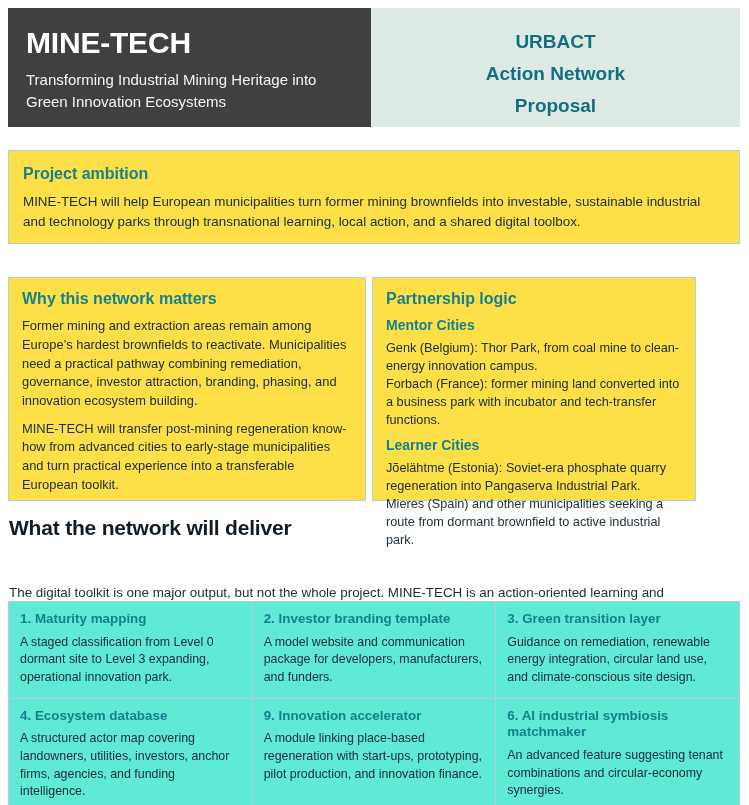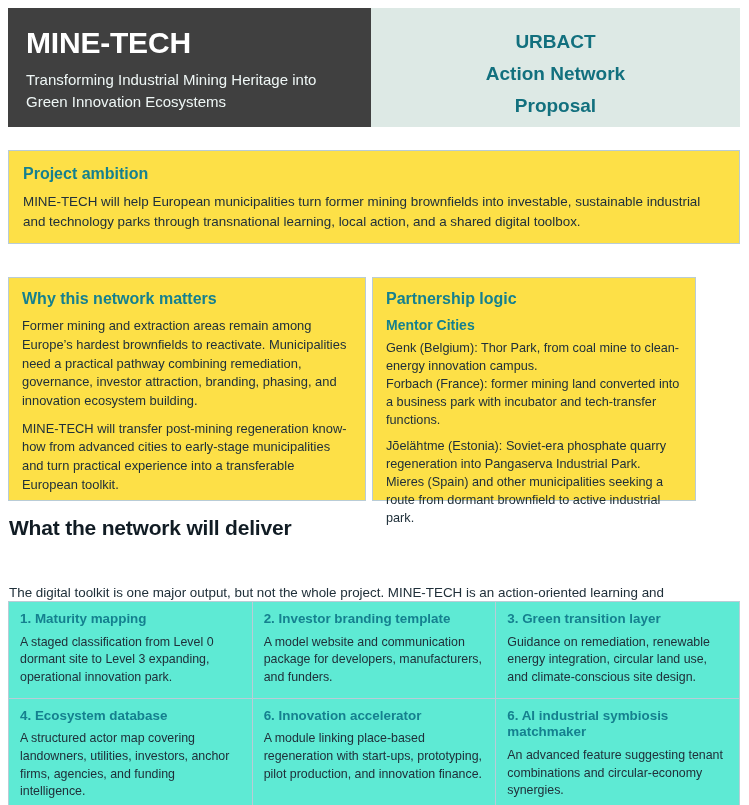--- a/index.html
+++ b/index.html
@@ -209,20 +209,21 @@
     <div class="panel col-left">
       <h2 class="panel-h">Why this network matters</h2>
       <p>Former mining and extraction areas remain among Europe’s hardest brownfields to reactivate. Municipalities need a practical pathway combining remediation, governance, investor attraction, branding, phasing, and innovation ecosystem building.</p>
       <p>MINE-TECH will transfer post-mining regeneration know-how from advanced cities to early-stage municipalities and turn practical experience into a transferable European toolkit.</p>
     </div>
     <div class="panel col-right">
       <h2 class="panel-h">Partnership logic</h2>
       <h3 class="sub-h">Mentor Cities</h3>
       <p style="white-space: pre-line;">Genk (Belgium): Thor Park, from coal mine to clean-energy innovation campus.
 Forbach (France): former mining land converted into a business park with incubator and tech-transfer functions.</p>
+      <h3 class="sub-h">Learner Cities</h3>
       <p style="white-space: pre-line;">Jõelähtme (Estonia): Soviet-era phosphate quarry regeneration into Pangaserva Industrial Park.
 Mieres (Spain) and other municipalities seeking a route from dormant brownfield to active industrial park.</p>
     </div>
   </div>
 
   <h2 class="deliver-h">What the network will deliver</h2>
   <p class="deliver-intro">The digital toolkit is one major output, but not the whole project. MINE-TECH is an action-oriented learning and implementation network that turns scattered good practices into a structured brownfield-to-tech-park pathway.</p>
 
   <div class="grid">
     <div class="cell">
@@ -235,21 +236,21 @@
     </div>
     <div class="cell">
       <h3 class="cell-h">3. Green transition layer</h3>
       <p class="cell-b">Guidance on remediation, renewable energy integration, circular land use, and climate-conscious site design.</p>
     </div>
     <div class="cell row2-cell" style="min-height: 96px;">
       <h3 class="cell-h">4. Ecosystem database</h3>
       <p class="cell-b">A structured actor map covering landowners, utilities, investors, anchor firms, agencies, and funding intelligence.</p>
     </div>
     <div class="cell row2-cell" style="min-height: 96px;">
-      <h3 class="cell-h">6. Innovation accelerator</h3>
+      <h3 class="cell-h">9. Innovation accelerator</h3>
       <p class="cell-b">A module linking place-based regeneration with start-ups, prototyping, pilot production, and innovation finance.</p>
     </div>
     <div class="cell row2-cell" style="min-height: 96px;">
       <h3 class="cell-h">6. AI industrial symbiosis matchmaker</h3>
       <p class="cell-b">An advanced feature suggesting tenant combinations and circular-economy synergies.</p>
     </div>
   </div>
 
 </div>
 

